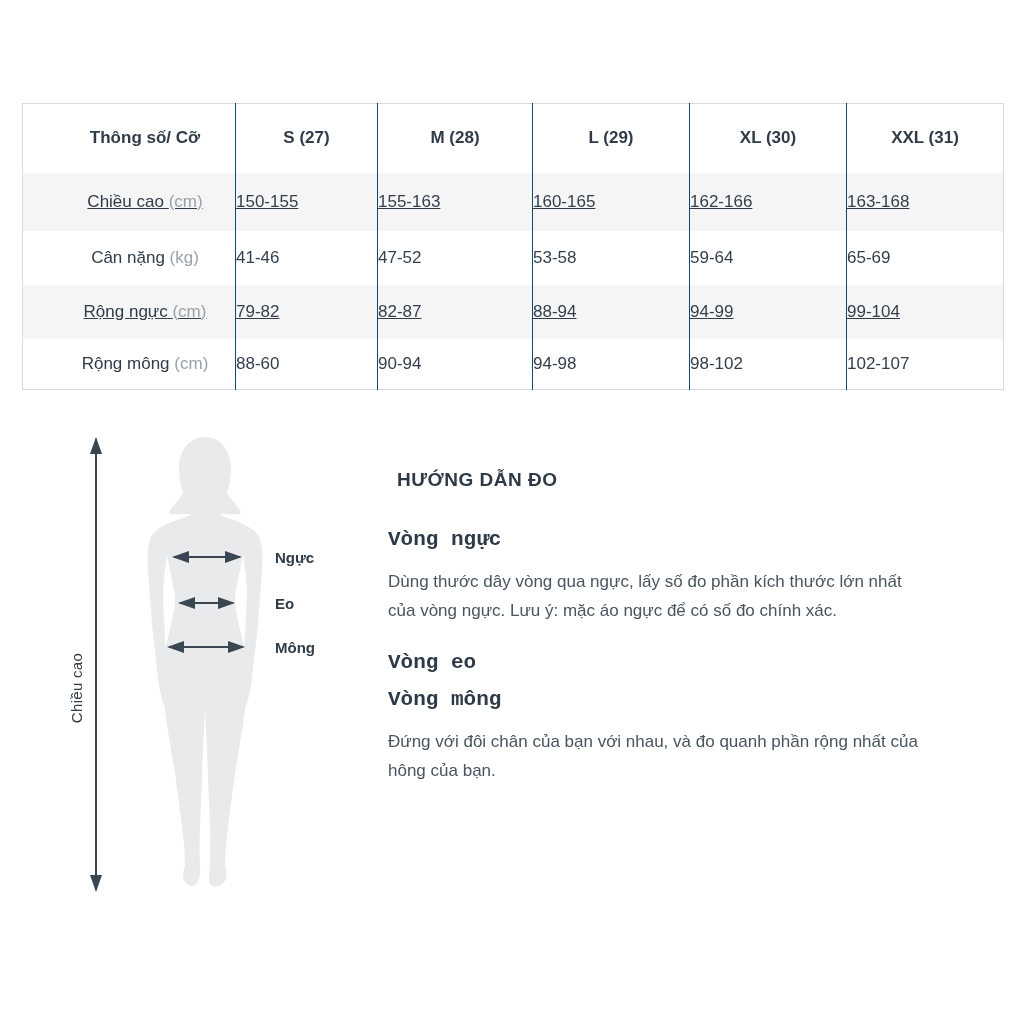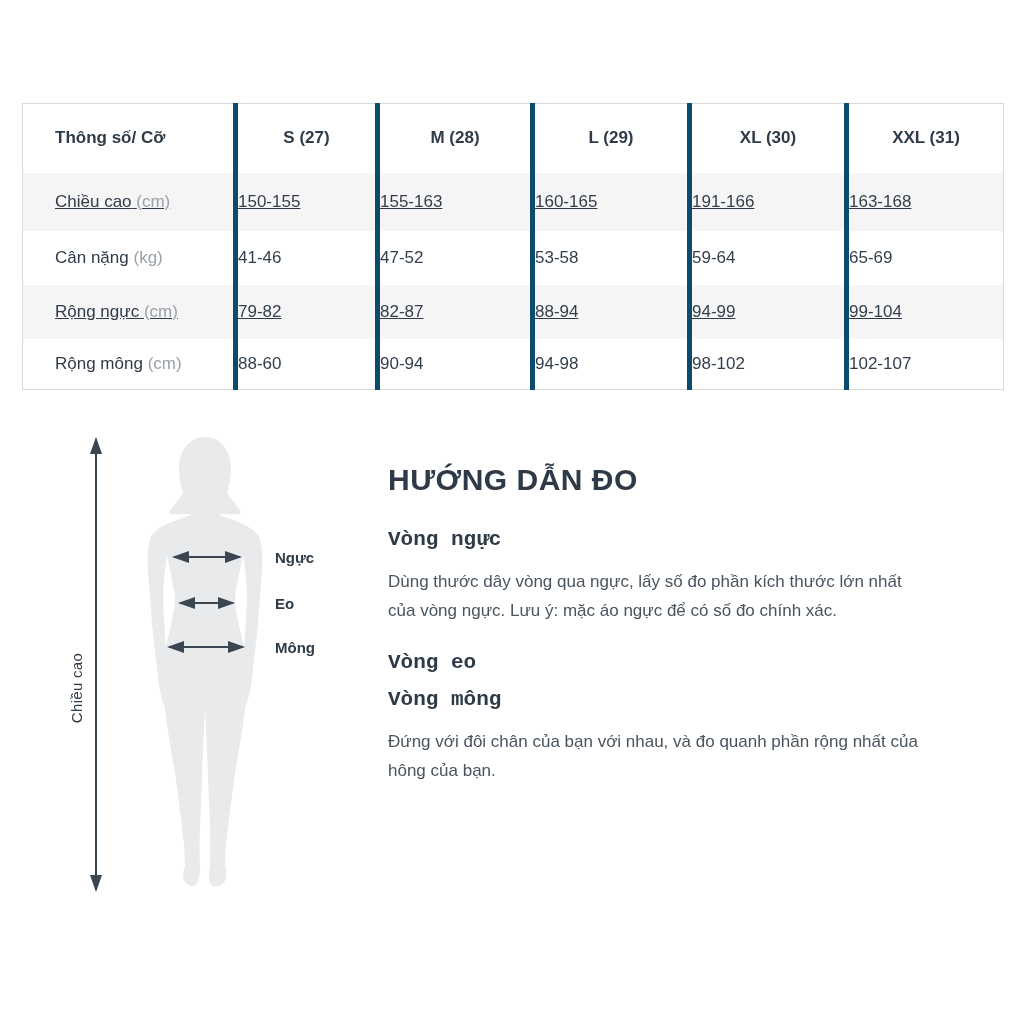--- a/index.html
+++ b/index.html
@@ -4,45 +4,45 @@
 <style>
   * { box-sizing: border-box; margin: 0; padding: 0; }
   html, body { width: 1024px; height: 1024px; background: #ffffff;
     font-family: "Liberation Sans", "DejaVu Sans", sans-serif; color: #2f3b48; }
   .page { position: relative; width: 1024px; height: 1024px; background: #fff; overflow: hidden; }
 
   
   .size-table-wrap { position: absolute; left: 22px; top: 103px; }
   table.size-table { border-collapse: collapse; table-layout: fixed; width: 981px;
     border: 1px solid #d9d9d9; }
-  .size-table th, .size-table td { border-left: 5px solid #0c4a6e; font-size: 17px;
+  .size-table th, .size-table td { border-left: 1px solid #0c4a6e; font-size: 17px;
     vertical-align: middle; }
   .size-table th:first-child, .size-table td:first-child { border-left: none; }
   .size-table thead tr { height: 69px; }
   .size-table tbody tr.r0 { height: 58px; }
   .size-table tbody tr.r1 { height: 54px; }
   .size-table tbody tr.r2 { height: 54px; padding-left: 28px; }
   .size-table tbody tr.r3 { height: 51px; }
   .size-table tbody tr.striped { background: #f5f5f6; text-decoration: underline; }
   .size-table th { font-weight: 700; color: #2f3b48; }
-  .size-table th.label-col, .size-table td.label-col { text-align: left; padding-left: 32px; }
+  .size-table th.label-col, .size-table td.label-col { text-align: center; padding-left: 32px; }
   .size-table td.label-col { font-weight: 500; color: #2f3b48; }
   .size-table td.label-col .unit { font-weight: 400; color: #9aa1a9; }
   .size-table td.value-cell { font-weight: 400; color: #333f4c; }
 
   
   .figure-svg { position: absolute; left: 55px; top: 425px; }
   .figure-svg text { font-family: "Liberation Sans", "DejaVu Sans", sans-serif;
     font-size: 15px; font-weight: 600; fill: #2f3b48; }
   .figure-svg text.axis-label { font-weight: 500; letter-spacing: 0.3px; }
 
   
   .guide { position: absolute; left: 388px; top: 466px; width: 535px; }
-  .guide .guide-title { font-size: 30px; line-height: 27px; font-weight: 800;
-    letter-spacing: 0.5px; color: #2e3a47; margin: 0 0 37px; }
+  .guide .guide-title { font-size: 19px; line-height: 27px; font-weight: 800;
+    letter-spacing: 0.5px; color: #2e3a47; margin: 0 9px 37px; }
   .guide .section h3 { font-size: 21px; line-height: 20px; font-weight: 700;
     color: #2e3a47; margin: 0 0 17px; font-family: Liberation Mono, monospace; }
   .guide .section p { font-size: 17px; line-height: 29px; font-weight: 400;
     color: #49545f; margin: 0 0 28px; }
 </style>
 </head>
 <body>
 
 <div class="page">
 
@@ -68,21 +68,21 @@
       </thead>
       <tbody>
         <tr class="r0 striped">
           <td class="label-col">
             <span>Chiều cao</span>
             <span class="unit">(cm)</span>
           </td>
           <td class="value-cell">150-155</td>
           <td class="value-cell">155-163</td>
           <td class="value-cell">160-165</td>
-          <td class="value-cell">191-166</td>
+          <td class="value-cell">162-166</td>
           <td class="value-cell">163-168</td>
         </tr>
         <tr class="r1">
           <td class="label-col">
             <span>Cân nặng</span>
             <span class="unit">(kg)</span>
           </td>
           <td class="value-cell">41-46</td>
           <td class="value-cell">47-52</td>
           <td class="value-cell">53-58</td>

